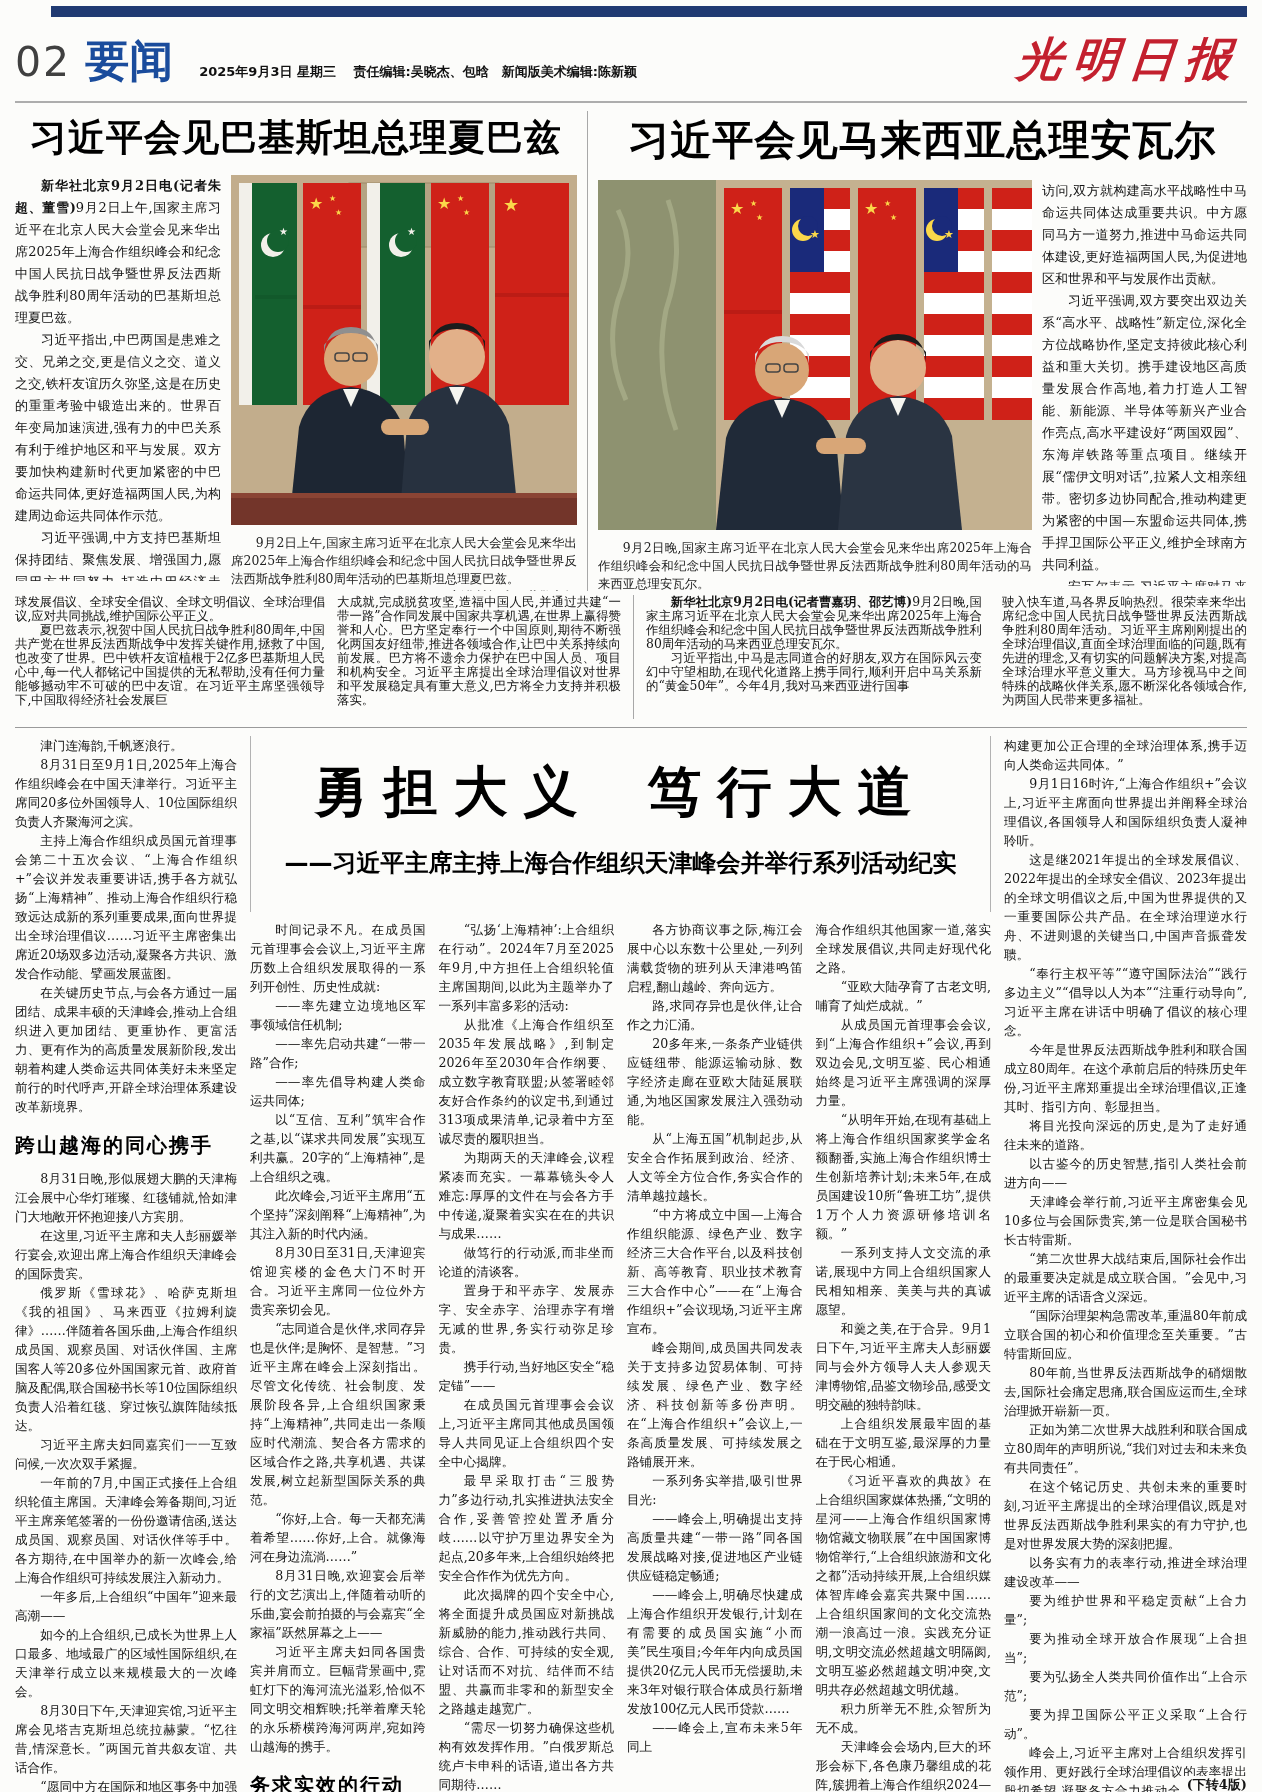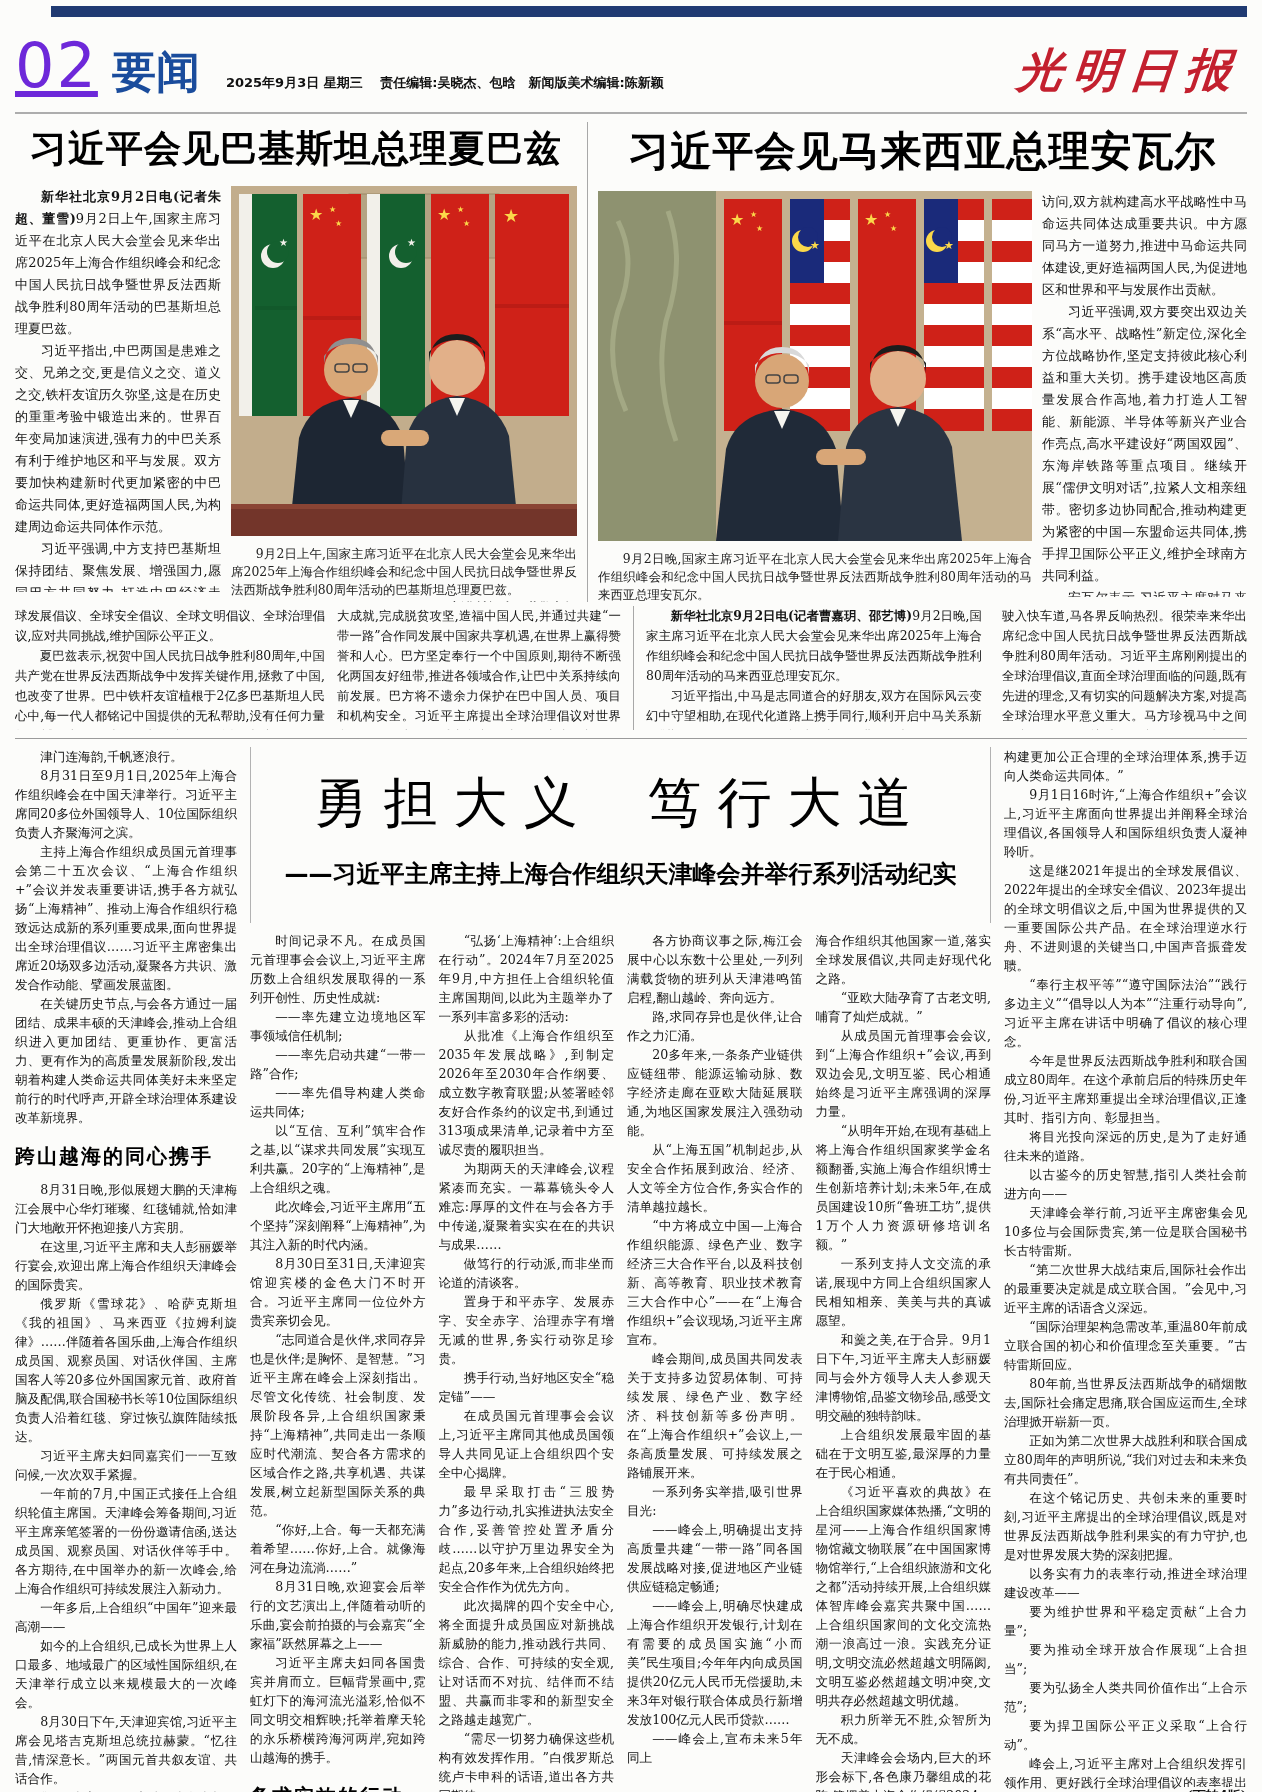--- a/index.html
+++ b/index.html
@@ -1,21 +1,21 @@
 <!DOCTYPE html>
 <html><head>
 <meta charset="utf-8">
 <style>
   html,body{margin:0;padding:0;background:#e8e8e4;}
   .page{width:1262px;height:1792px;box-sizing:border-box;padding:6px 15px 8px;background:#fcfcfa;
         font-family:"DejaVu Serif",serif;color:#141414;overflow:hidden;position:relative;}
   .topbar{height:11px;background:#203a72;margin-left:36px;margin-bottom:12px;}
   header{display:flex;justify-content:space-between;align-items:flex-end;border-bottom:2px solid #adadad;padding-bottom:10px;}
   .hleft{display:flex;align-items:baseline;}
-  .pagenum{font-family:"DejaVu Sans",sans-serif;font-size:62px;color:#6d28d9;letter-spacing:2px;text-decoration:underline;}
+  .pagenum{font-family:"DejaVu Sans",sans-serif;font-size:41px;color:#404040;letter-spacing:2px;}
   .section{font-family:"DejaVu Sans",sans-serif;font-size:44px;font-weight:900;color:#1a4c9c;margin-left:14px;}
   .dateline{font-family:"DejaVu Sans",sans-serif;font-size:13px;font-weight:bold;margin-left:26px;color:#111;}
   .masthead{font-family:"DejaVu Serif",serif;font-style:italic;font-weight:bold;font-size:46px;color:#c3202e;
             letter-spacing:10px;transform:skewX(-5deg);padding-right:6px;}
   
   .top-articles{display:flex;height:486px;overflow:hidden;padding-top:2px;}
   .art-left{width:562px;}
   .vrule{width:1px;background:#a8a8a8;margin:6px 10px 0 10px;}
   .art-right{flex:1;}
   h1{font-family:"DejaVu Sans",sans-serif;font-weight:900;text-align:center;margin:8px 0 12px;color:#000;}
@@ -28,36 +28,36 @@
   .photo-stack{display:flex;flex-direction:column;}
   .art-left .photo-stack{flex:1;}
   .art-right .photo-stack{width:434px;margin-right:10px;}
   figure{margin:0;}
   .caption-wrap{margin-top:5px;}
   .caption{margin:0;font-size:12.4px;line-height:18px;text-align:justify;color:#222;text-indent:2em;}
   .credit{margin:1px 0 0;font-size:12.6px;font-weight:bold;text-align:right;font-family:"DejaVu Sans",sans-serif;}
   .top-articles .para{font-size:13px;line-height:22px;}
   
   .lower-band{display:flex;height:124px;overflow:hidden;margin-top:4px;}
-  .lower-band .para{font-size:12.4px;line-height:20px;}
+  .lower-band .para{font-size:12.4px;line-height:14px;}
   .colA{width:310px;}
   .colB{width:284px;margin:0 12px;}
   .lband-right{flex:1;display:flex;border-left:1px solid #a8a8a8;padding-left:12px;}
   .colC{width:336px;margin-right:20px;}
   .colD{flex:1;}
   .rule-mid{border-top:1px solid #9a9a9a;margin:8px 0 8px;}
   
   .feature{display:flex;height:1058px;overflow:hidden;}
   .feature .para{font-size:12.6px;line-height:19px;}
   .f1{width:222px;height:100%;overflow:hidden;}
   .fmid{flex:1;margin:0 13px;display:flex;flex-direction:column;}
   .f6{width:243px;height:100%;overflow:hidden;position:relative;}
   .fhead{height:176px;box-sizing:border-box;border-left:1px solid #b2b2b2;border-right:1px solid #b2b2b2;
          display:flex;flex-direction:column;align-items:center;justify-content:flex-start;padding-top:20px;}
-  .ftitle{display:flex;gap:54px;font-family:"DejaVu Sans",sans-serif;font-size:54px;font-weight:400;letter-spacing:16px;color:#000;}
+  .ftitle{display:flex;gap:54px;font-family:"DejaVu Sans",sans-serif;font-size:54px;font-weight:700;letter-spacing:16px;color:#000;}
   .fsub{font-family:"DejaVu Sans",sans-serif;font-size:24px;font-weight:bold;margin-top:18px;color:#000;}
   .fcols{display:flex;gap:13px;flex:1;overflow:hidden;margin-top:8px;}
   .fc{flex:1;overflow:hidden;}
   .fheading{font-family:"DejaVu Sans",sans-serif;font-size:20px;font-weight:900;
             letter-spacing:2px;margin:16px 0 10px;color:#000;}
   .continued{position:absolute;right:0;bottom:0;background:#fcfcfa;font-weight:bold;font-size:13px;padding-left:8px;}
   
   .para{margin:0;text-indent:2em;text-align:justify;}
   .para.ni{text-indent:0;}
   .para strong{font-weight:bold;}

